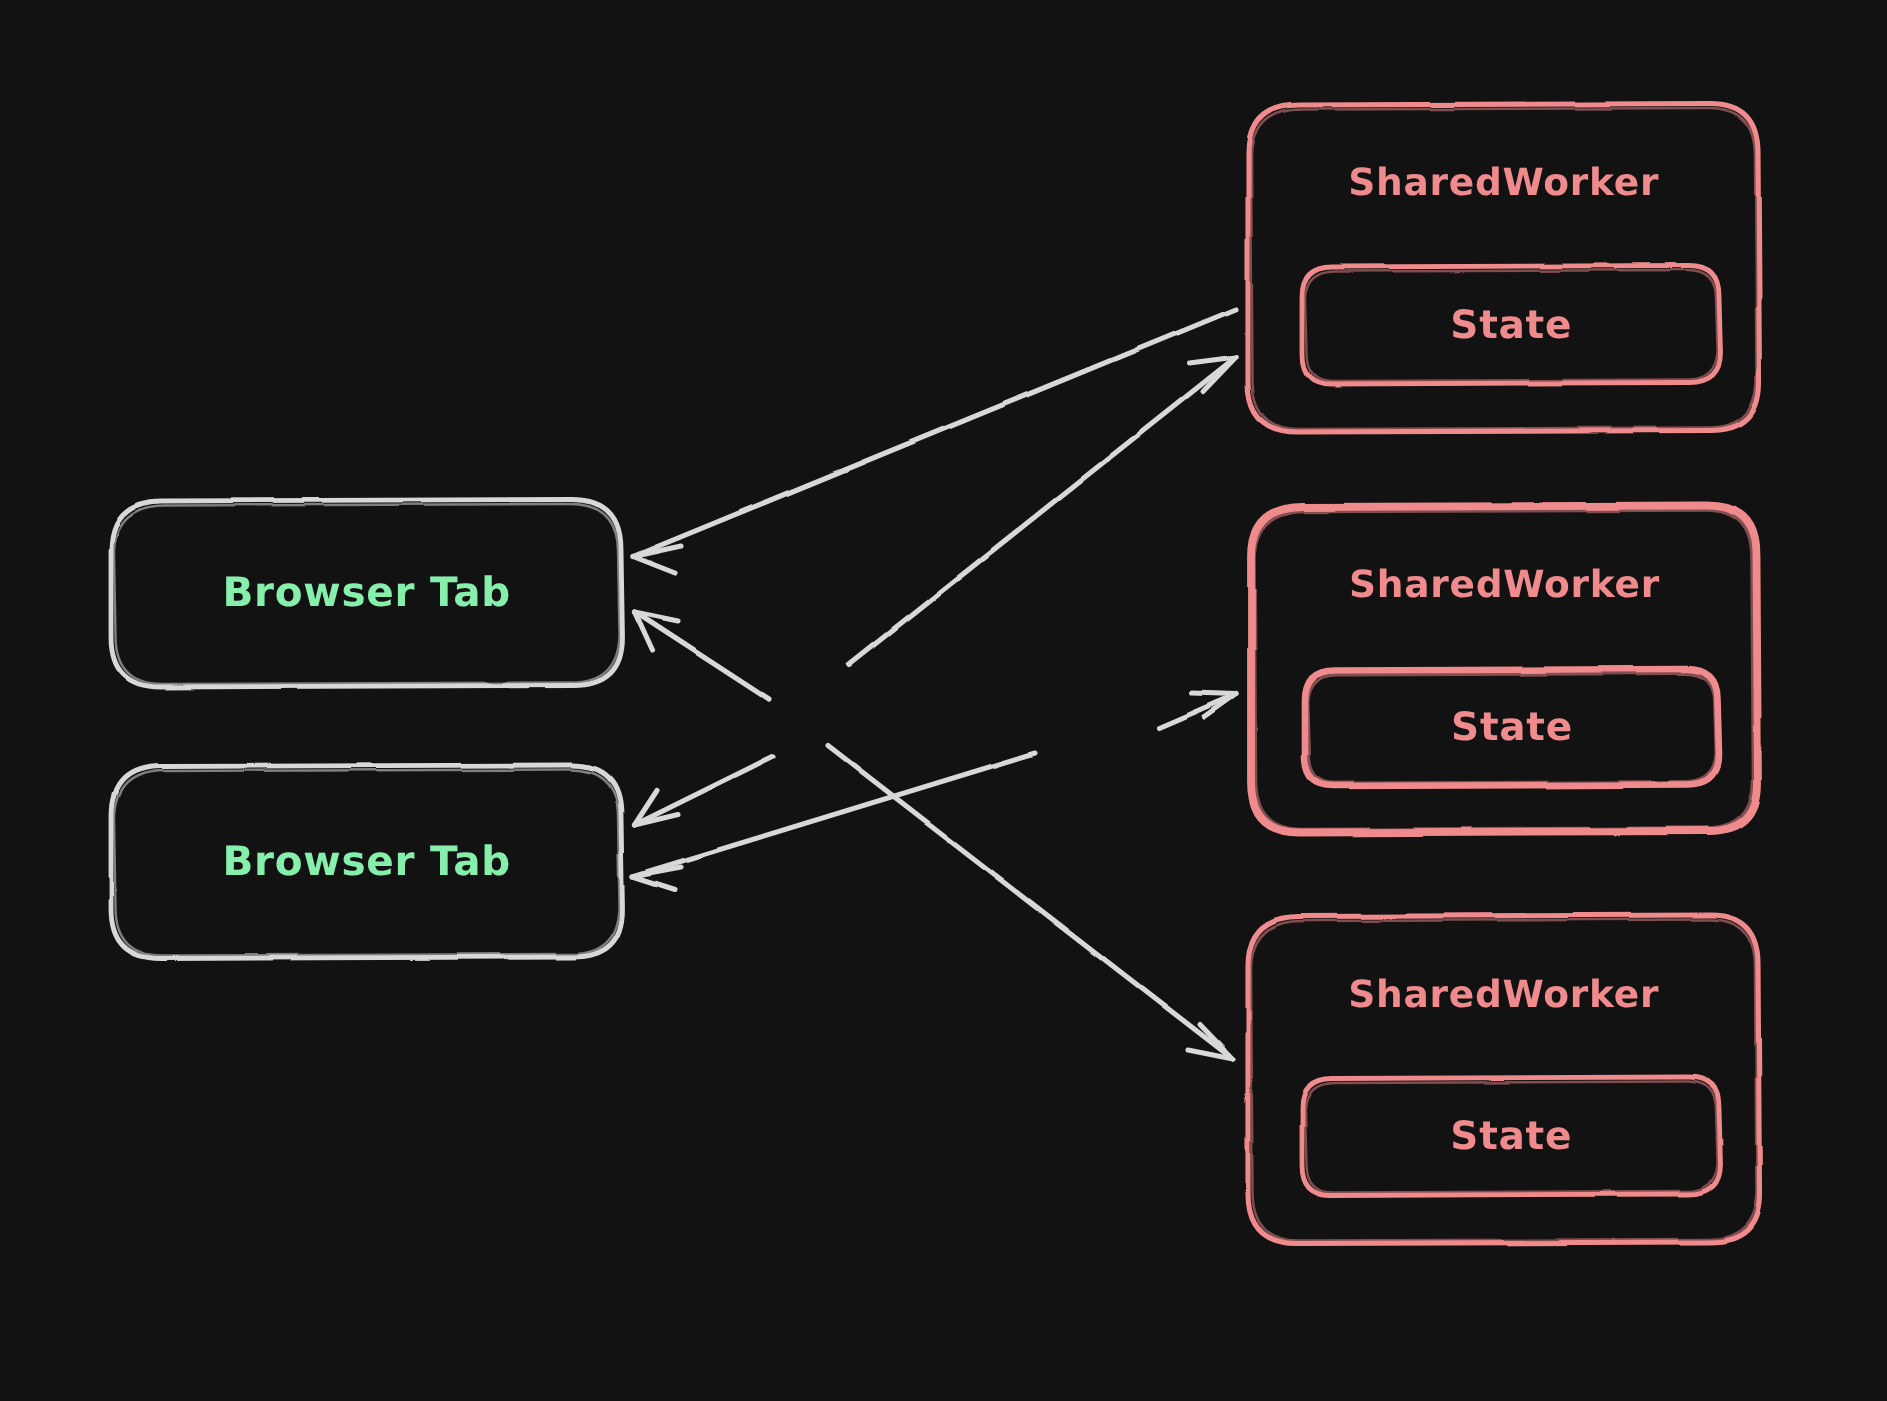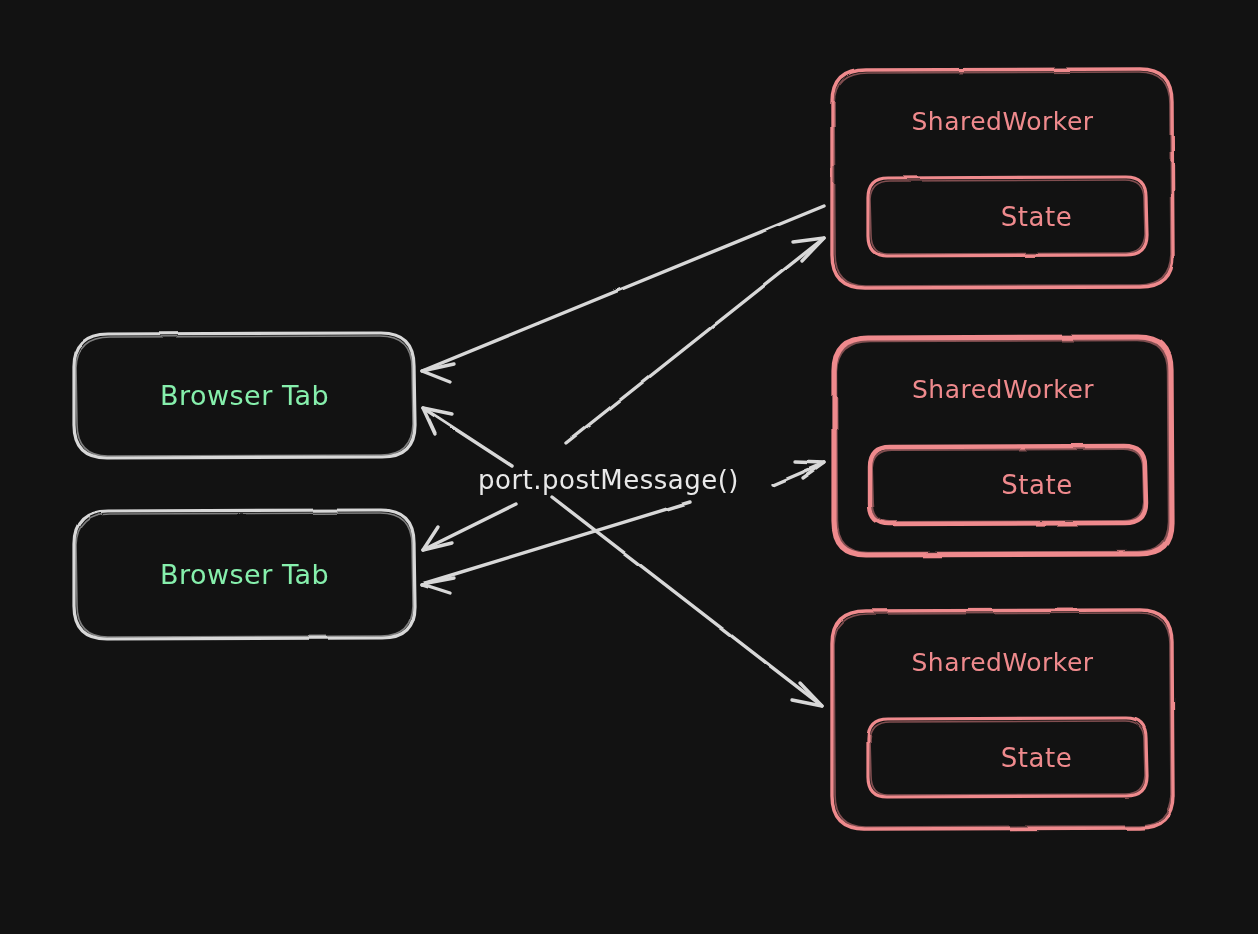--- a/index.html
+++ b/index.html
@@ -28,35 +28,34 @@
   }
   .node-label {
     position: absolute;
     display: flex;
     align-items: center;
     justify-content: center;
     text-align: right;
     white-space: nowrap;
     pointer-events: none;
     font-family: "DejaVu Sans", sans-serif;
-    font-weight: 400;
+    font-weight: 700;
     letter-spacing: 0.5px;
   }
   .label-tab {
     color: #86efac;
     font-size: 27px;
   }
   .label-worker {
     color: #ef8a8d;
     font-size: 25px;
   }
   .label-state {
     color: #ef8a8d;
     font-size: 26px;
-    padding-left: 29px;
   }
   .label-edge {
     color: #e8e8e8;
     font-size: 26px;
   }
 </style>
 </head>
 <body>
 
 <div id="canvas">
@@ -148,15 +147,14 @@
 
   <div class="node-label label-worker" style="left:832px; top:95px; width:341px; height:52px;">SharedWorker</div>
   <div class="node-label label-state" style="left:868px; top:177px; width:279px; height:79px;">State</div>
 
   <div class="node-label label-worker" style="left:834px; top:363px; width:338px; height:52px;">SharedWorker</div>
   <div class="node-label label-state" style="left:870px; top:446px; width:276px; height:78px;">State</div>
 
   <div class="node-label label-worker" style="left:832px; top:636px; width:341px; height:52px;">SharedWorker</div>
   <div class="node-label label-state" style="left:868px; top:718px; width:279px; height:79px;">State</div>
 
-  <div class="node-label label-edge" style="left:478px; top:460px; width:295px; height:40px; justify-content:flex-start;">port.postMessage()</div>
 
 </div>
 
 </body></html>

